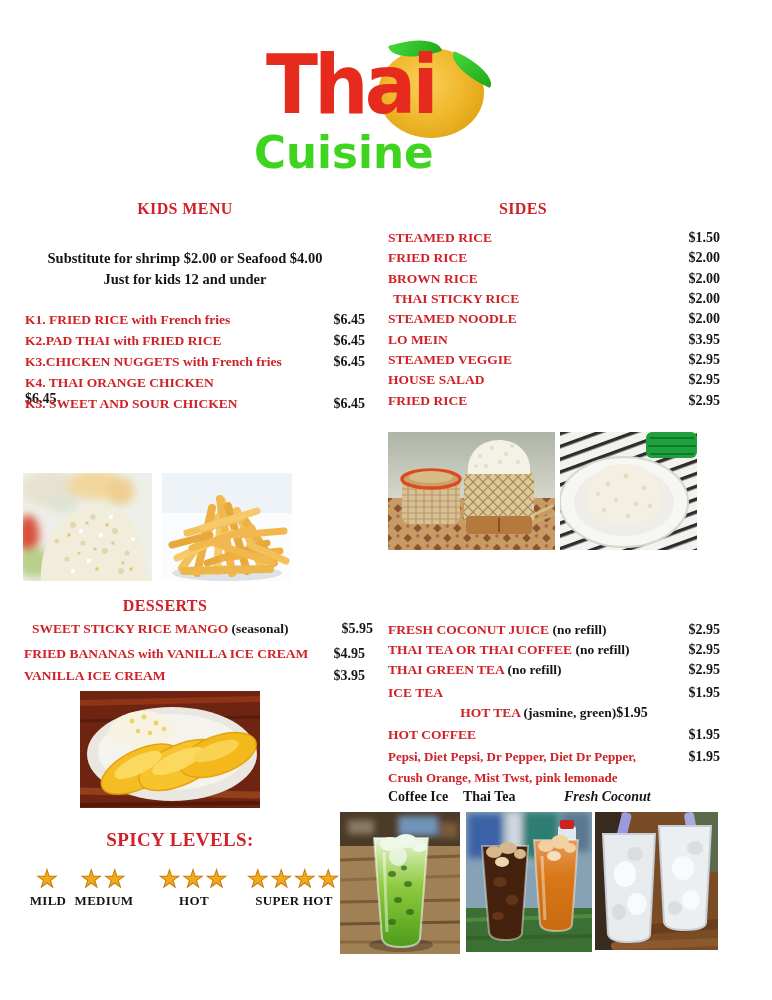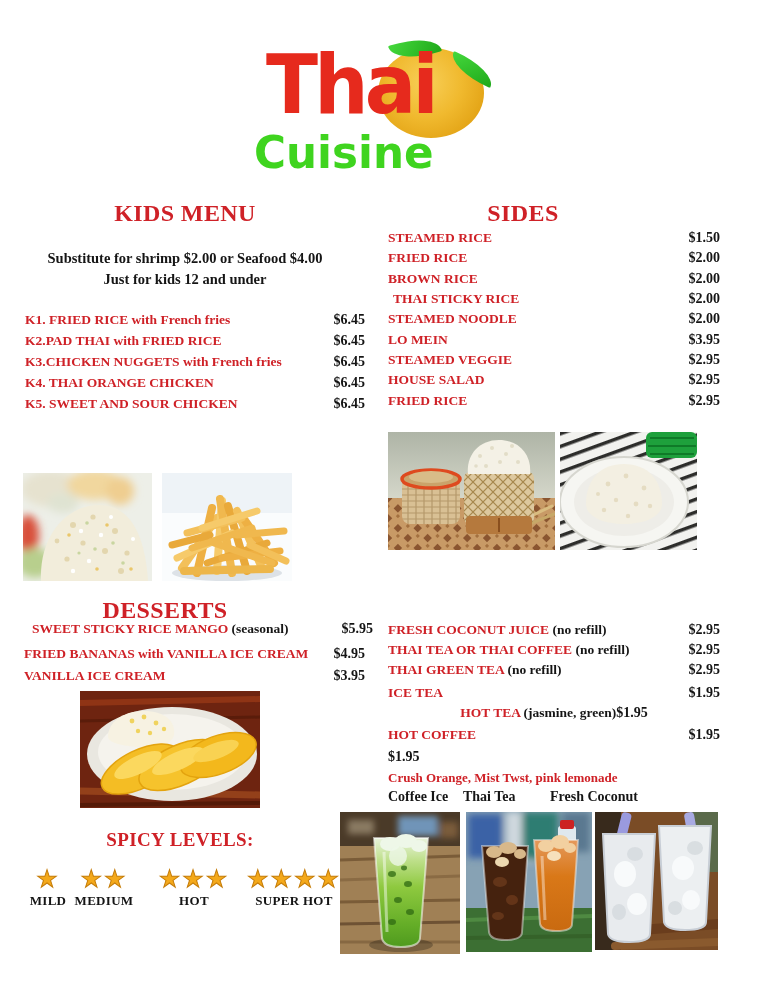--- a/index.html
+++ b/index.html
@@ -16,21 +16,21 @@
   .leaf1{left:140px;top:2px;width:50px;height:21px;transform:rotate(-18deg);}
   .leaf2{left:198px;top:24px;width:48px;height:19px;transform:rotate(24deg);}
   .logo-title{position:absolute;left:16px;top:6px;font-family:"DejaVu Sans",sans-serif;
     font-weight:bold;font-size:82px;line-height:86px;color:#e62a1d;letter-spacing:-4px;
     transform:scaleX(.93);transform-origin:left top;}
   .logo-sub{position:absolute;left:4px;top:92px;font-family:"DejaVu Sans",sans-serif;
     font-weight:bold;font-size:45px;line-height:50px;color:#3fd41f;letter-spacing:0px;
     transform:scaleX(.97);transform-origin:left top;}
 
   
-  .hdr{font-weight:bold;font-size:24px;color:#cf2127;text-align:center;letter-spacing:.4px;}
+  .hdr{font-weight:bold;font-size:16px;color:#cf2127;text-align:center;letter-spacing:.4px;}
   .note{font-weight:bold;font-size:14.5px;color:#151515;text-align:center;}
   .mrow{display:flex;justify-content:space-between;align-items:baseline;
         font-weight:bold;font-size:13.5px;color:#cf2127;white-space:nowrap;}
   .mrow .plain{color:#151515;}
   .mrow .price{color:#151515;font-size:14px;}
   .soda-line2{font-weight:bold;font-size:13px;color:#cf2127;white-space:nowrap;text-align:center;}
   .caption{position:absolute;font-weight:bold;font-size:14px;color:#151515;white-space:nowrap;}
 
   
   .star-level{position:absolute;text-align:center;}
@@ -62,21 +62,21 @@
     <span class="price">$6.45</span>
   </div>
   <div class="abs mrow" style="left:25px;top:333px;width:340px;">
     <span>K2.PAD THAI with FRIED RICE</span>
     <span class="price">$6.45</span>
   </div>
   <div class="abs mrow" style="left:25px;top:354px;width:340px;">
     <span>K3.CHICKEN NUGGETS with French fries</span>
     <span class="price">$6.45</span>
   </div>
-  <div class="abs mrow" style="left:25px;top:375px;width:340px;">
+  <div class="abs mrow" style="left:25px;top:375px;width:340px;flex-direction:column;">
     <span>K4. THAI ORANGE CHICKEN</span>
     <span class="price">$6.45</span>
   </div>
   <div class="abs mrow" style="left:25px;top:396px;width:340px;">
     <span>K5. SWEET AND SOUR CHICKEN</span>
     <span class="price">$6.45</span>
   </div>
 
   <div class="abs hdr" style="left:386px;top:200px;width:274px;">SIDES</div>
 
@@ -333,27 +333,28 @@
   </div>
   <div class="abs mrow" style="left:388px;top:705px;width:332px;justify-content:center;">
     <span><span>HOT TEA</span> <span class="plain">(jasmine, green)</span></span>
     <span class="price">$1.95</span>
   </div>
   <div class="abs mrow" style="left:388px;top:727px;width:332px;">
     <span>HOT COFFEE</span>
     <span class="price">$1.95</span>
   </div>
   <div class="abs mrow" style="left:388px;top:749px;width:332px;font-size:13px;">
+    <span>Pepsi, Diet Pepsi, Dr Pepper, Diet Dr Pepper,</span>
     <span class="price">$1.95</span>
   </div>
   <div class="abs soda-line2" style="left:388px;top:770px;">Crush Orange, Mist Twst, pink lemonade</div>
 
   <span class="caption" style="left:388px;top:789px;">Coffee Ice</span>
   <span class="caption" style="left:463px;top:789px;">Thai Tea</span>
-  <span class="caption" style="left:550px;top:789px;">Fresh Coconut</span>
+  <span class="caption" style="left:564px;top:789px;font-style:italic;">Fresh Coconut</span>
 
   <div class="abs hdr" style="left:20px;top:829px;width:320px;font-size:19px;">SPICY LEVELS:</div>
 
   <div class="star-level" style="left:20px;top:866px;width:56px;">
     <div class="stars">★</div>
     <div class="star-label">MILD</div>
   </div>
   <div class="star-level" style="left:72px;top:866px;width:64px;">
     <div class="stars">★★</div>
     <div class="star-label">MEDIUM</div>

